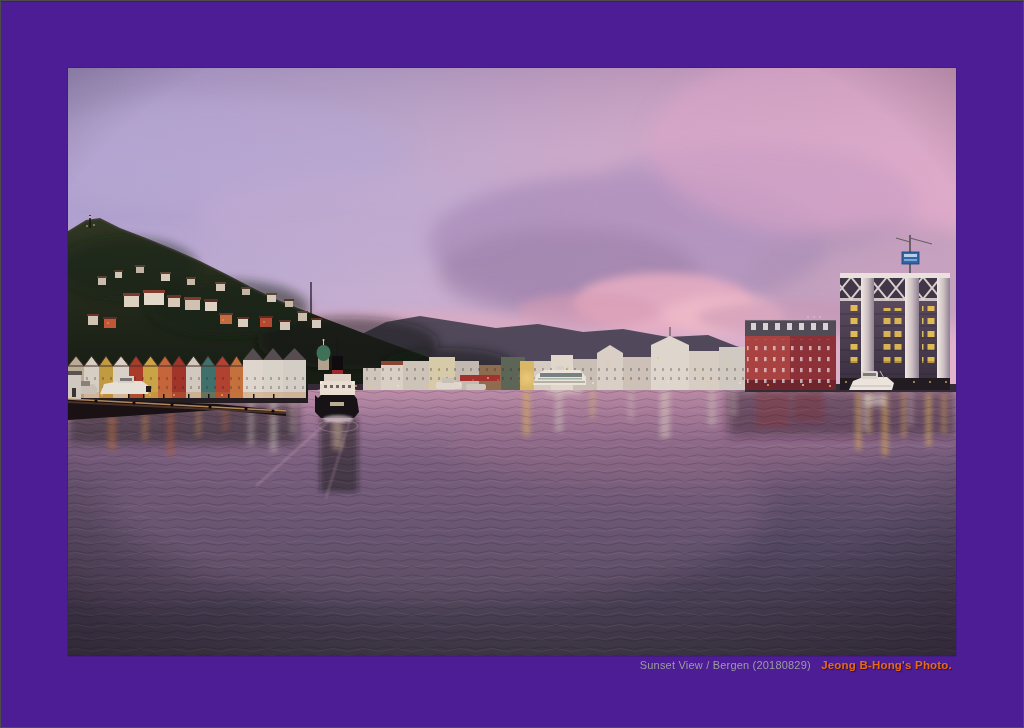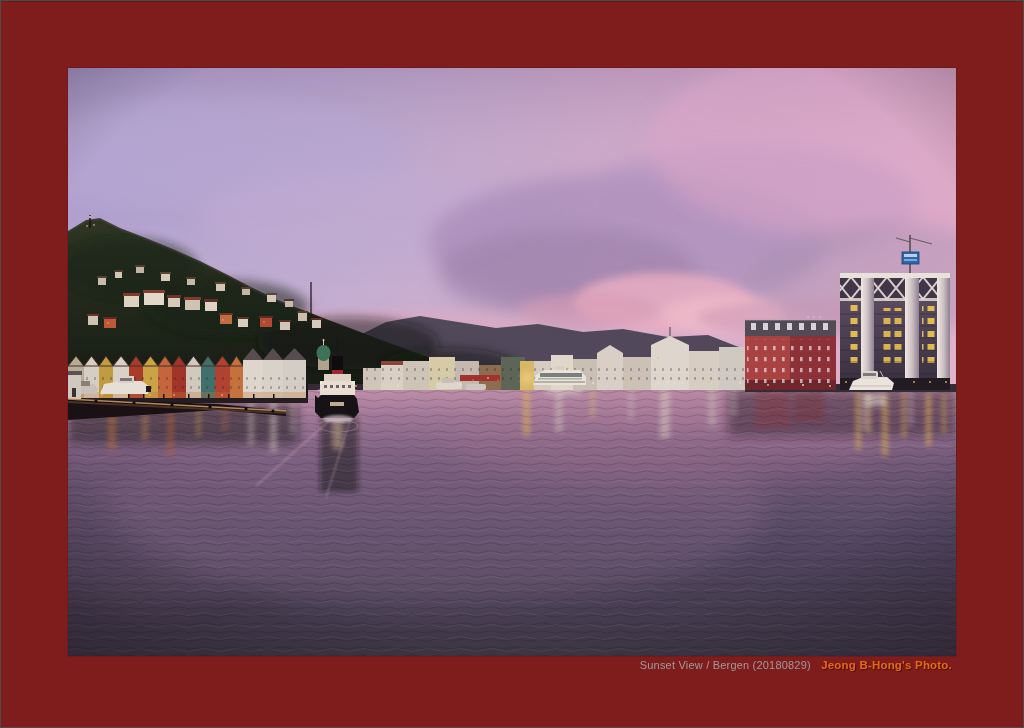--- a/index.html
+++ b/index.html
@@ -1,18 +1,18 @@
 <!DOCTYPE html>
 <html><head>
 <meta charset="utf-8">
 <style>
   html,body{margin:0;padding:0;}
   body{width:1024px;height:728px;overflow:hidden;background:#3a3a3a;}
   .page{
-    position:relative;width:1024px;height:728px;background:#7f1d1d;
+    position:relative;width:1024px;height:728px;background:#4c1d95;
     font-family:"Liberation Sans",sans-serif;
     box-shadow:inset 0 0 0 1px #4c4c4c, inset 0 2px 0 rgba(0,0,0,.16);
   }
   .photo{
     position:absolute;left:68px;top:68px;width:888px;height:588px;
     overflow:hidden;box-shadow:0 0 0 1px rgba(0,0,0,.10);
   }
   .photo svg{display:block;}
   .caption{
     position:absolute;top:658px;right:72px;white-space:nowrap;

